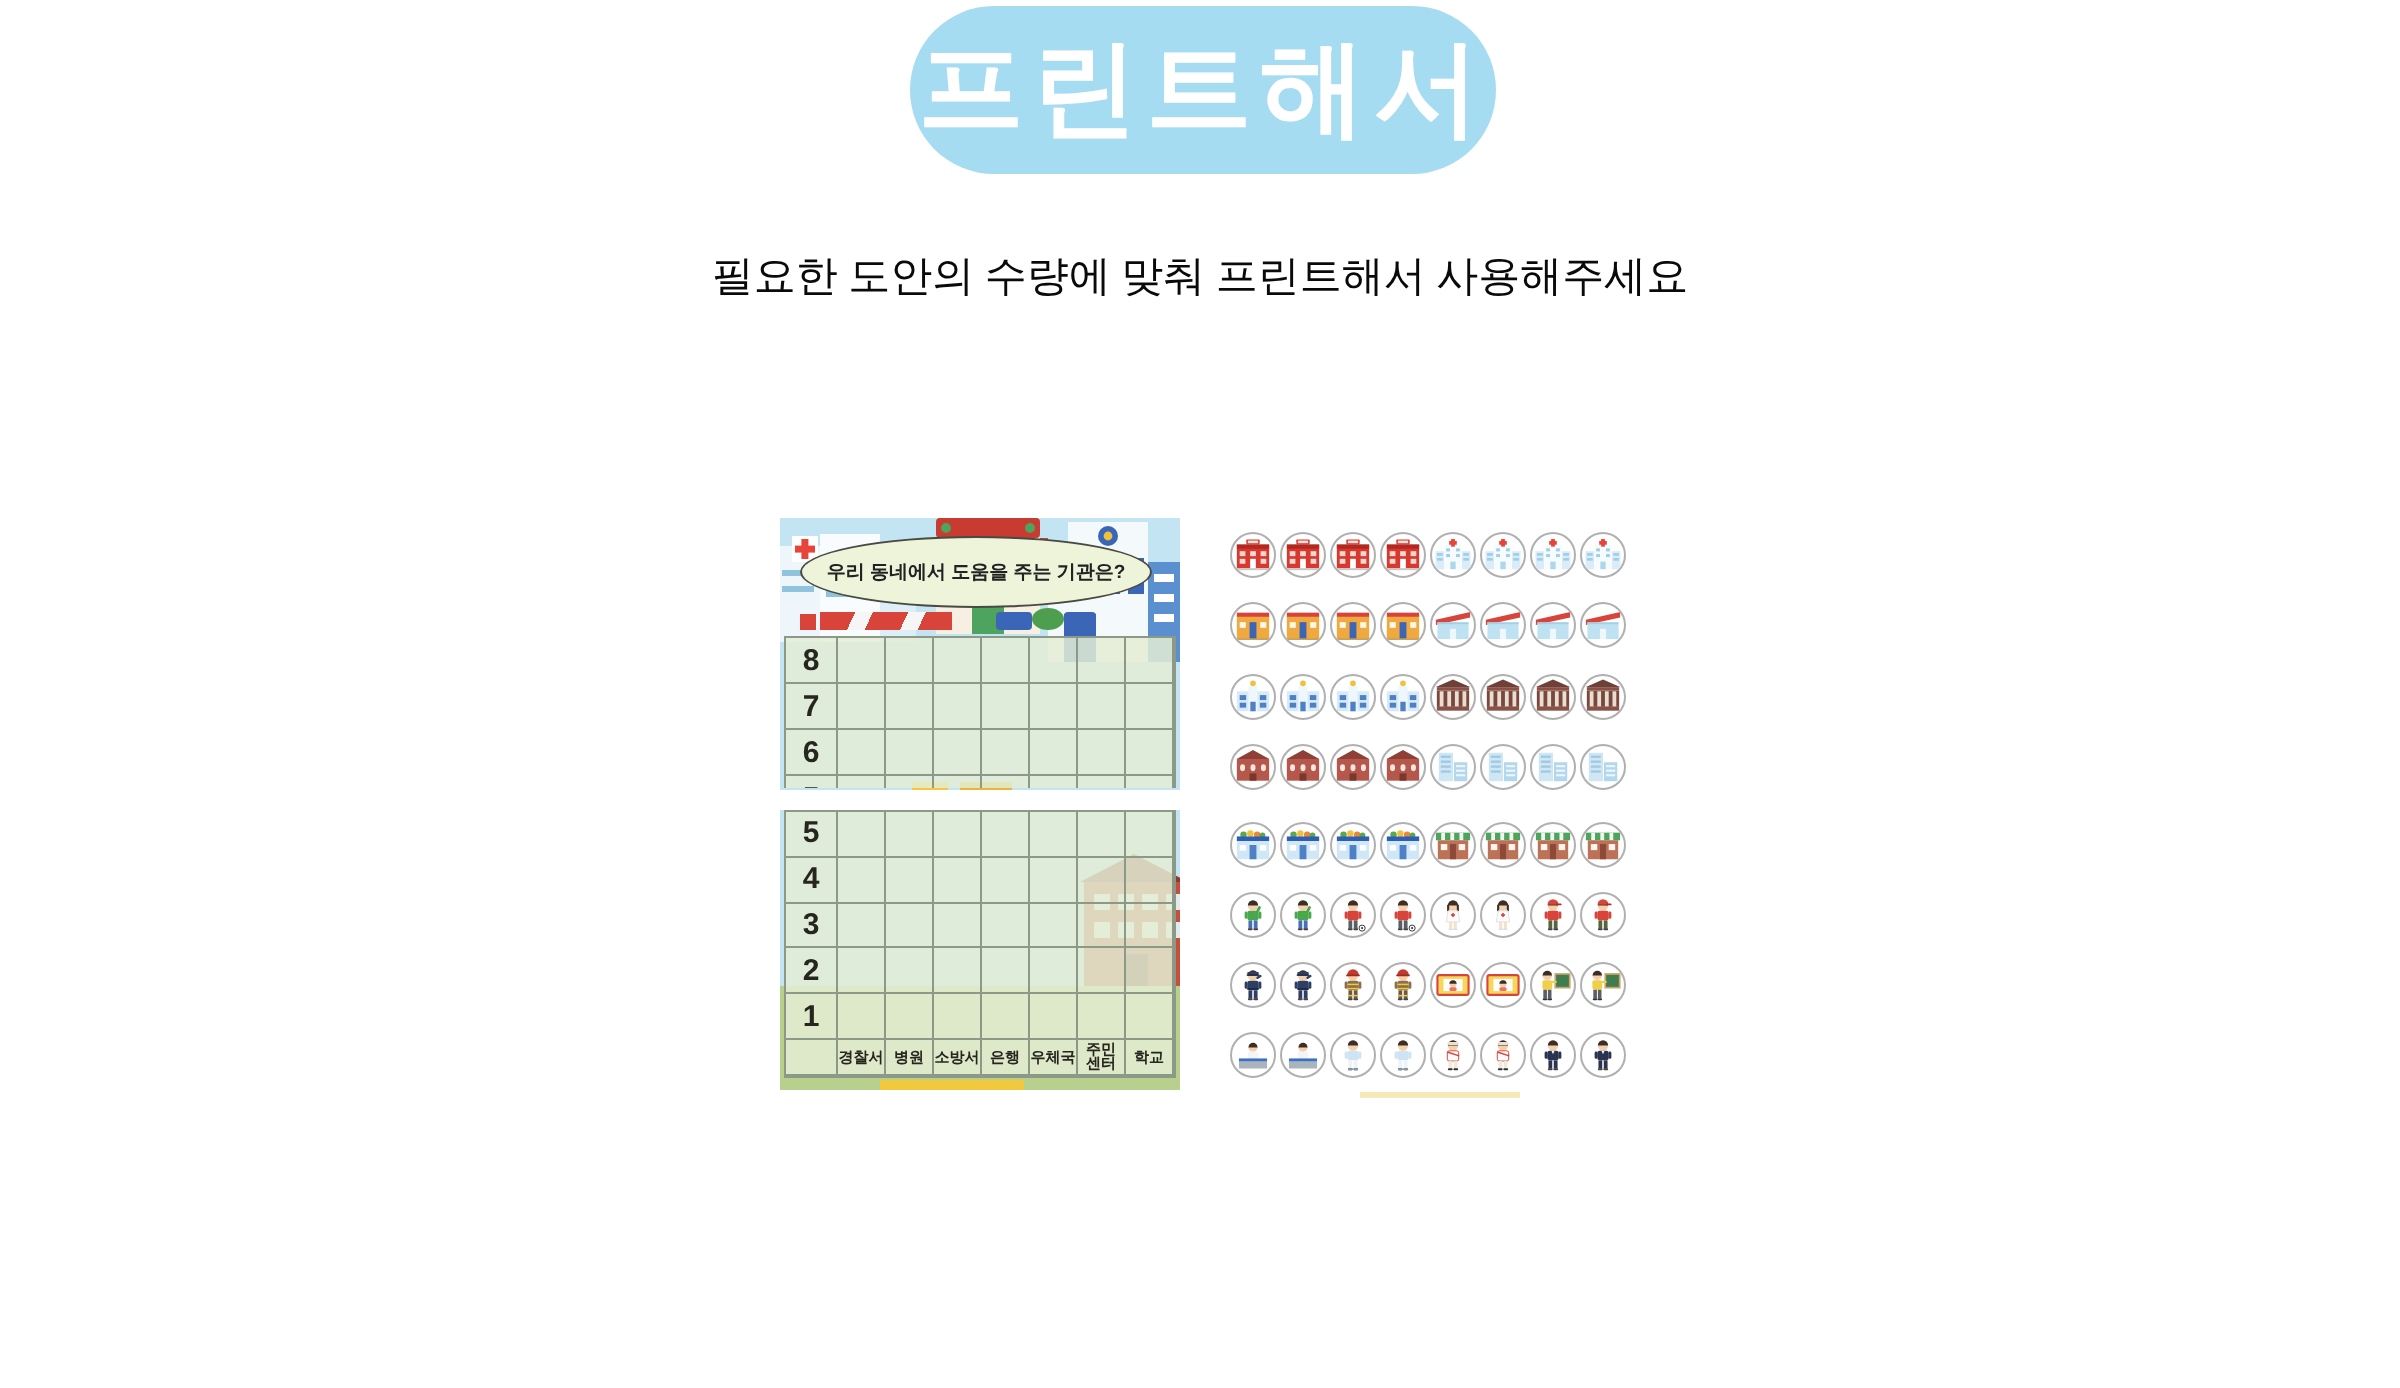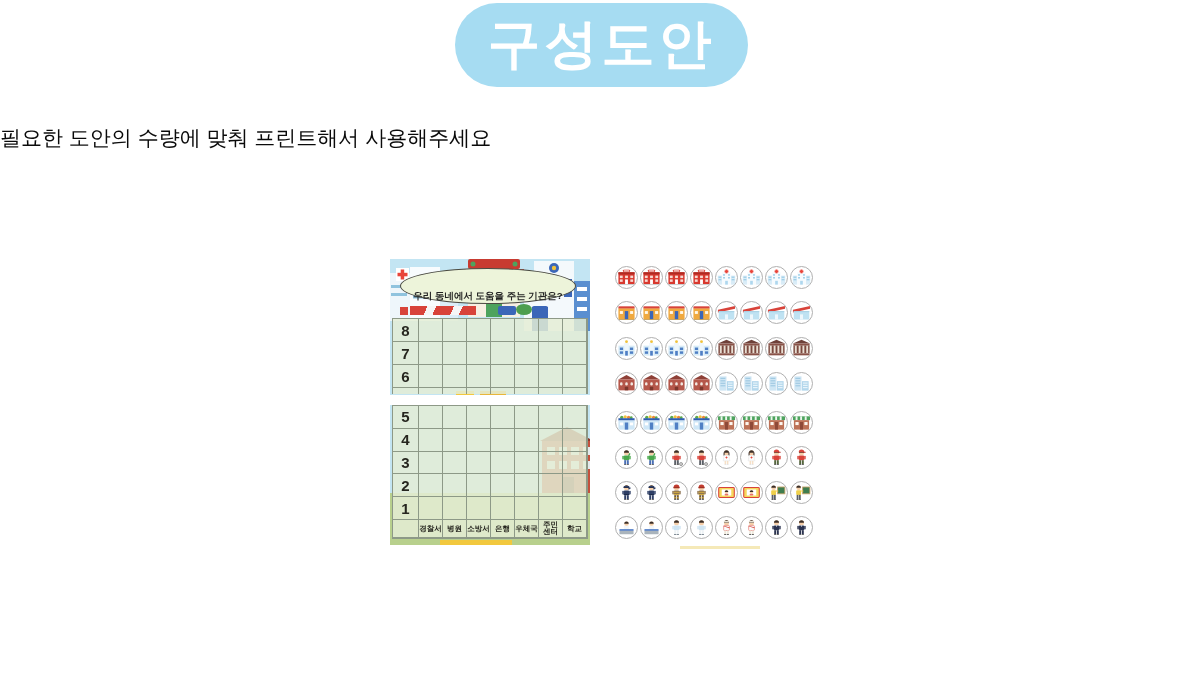--- a/index.html
+++ b/index.html
@@ -3,31 +3,31 @@
 <meta charset="utf-8">
 <style>
   html,body{margin:0;padding:0;background:#fff;}
   .page{position:relative;width:1200px;height:694px;background:#fff;overflow:hidden;
         font-family:"Liberation Sans","DejaVu Sans",sans-serif;}
 
   
   .title-pill{position:absolute;left:455px;top:3px;width:293px;height:84px;border-radius:44px;
               background:#a6dcf2;display:flex;align-items:center;justify-content:center;}
   .title-pill span{font-size:53px;font-weight:800;color:#ffffff;letter-spacing:4px;}
-  .subtitle{position:absolute;left:0;top:124px;width:1200px;text-align:left;
-            font-size:21px;font-weight:500;color:#0a0a0a;}
+  .subtitle{position:absolute;left:0;top:124px;width:1200px;text-align:center;
+            font-size:21px;font-weight:500;color:#0a0a0a;font-family:Liberation Serif, serif;}
 
   
   .sheet{position:absolute;width:200px;background:#c3e5f3;overflow:hidden;}
   .sheet-top{left:390px;top:259px;height:136px;}
   .sheet-bottom{left:390px;top:405px;height:140px;}
   .abs{position:absolute;}
 
   .bubble{position:absolute;left:10px;top:9px;width:174px;height:34px;border-radius:50%;
-          background:#edf4da;border:1.5px solid #4a4a42;display:flex;align-items:flex-end;
+          background:#edf4da;border:1.5px solid #4a4a42;display:flex;align-items:center;
           justify-content:center;z-index:3;}
   .bubble span{font-size:9.5px;font-weight:bold;color:#222;white-space:nowrap;}
 
   .stripbar{position:absolute;left:20px;top:47px;width:66px;height:9px;z-index:1;
             background:repeating-linear-gradient(115deg,#d8433a 0 16px,#f6f6f6 16px 24px);}
   .redbit{position:absolute;left:10px;top:48px;width:8px;height:8px;background:#d8433a;z-index:1;}
   .bluebench1{position:absolute;left:108px;top:47px;width:18px;height:9px;border-radius:2px;background:#3b66b8;z-index:1;}
   .bush{position:absolute;left:126px;top:45px;width:16px;height:11px;border-radius:50%;background:#4d9e4f;z-index:1;}
   .bluebench2{position:absolute;left:142px;top:47px;width:16px;height:9px;border-radius:2px;background:#3b66b8;z-index:1;}
 
@@ -52,21 +52,21 @@
   .scircle{width:23px;height:23px;border:1px solid #b0b0b0;border-radius:50%;background:#fff;
            box-sizing:border-box;display:flex;align-items:center;justify-content:center;overflow:hidden;}
   .smear{position:absolute;left:65px;top:287px;width:80px;height:3px;background:#f5e9b8;}
 </style>
 </head>
 <body>
 
 <div class="page">
 
   <div class="title-pill" style="background: rgb(166, 220, 242);">
-    <span style="color: rgb(255, 255, 255);">구성도안</span>
+    <span style="color: rgb(255, 255, 255);">프린트해서</span>
   </div>
 
   <div class="subtitle">필요한 도안의 수량에 맞춰 프린트해서 사용해주세요</div>
 
   <div class="sheet sheet-top" style="background: rgb(195, 229, 243);">
     <div class="abs" style="left:-2px;top:4px;z-index:1">
       <svg width="70" height="58" viewBox="0 0 70 58">
         <rect x="0" y="10" width="22" height="48" fill="#eef6fb"></rect>
         <rect x="22" y="4" width="30" height="54" fill="#f8fcfe"></rect>
         <rect x="52" y="14" width="18" height="44" fill="#dceef8"></rect>

